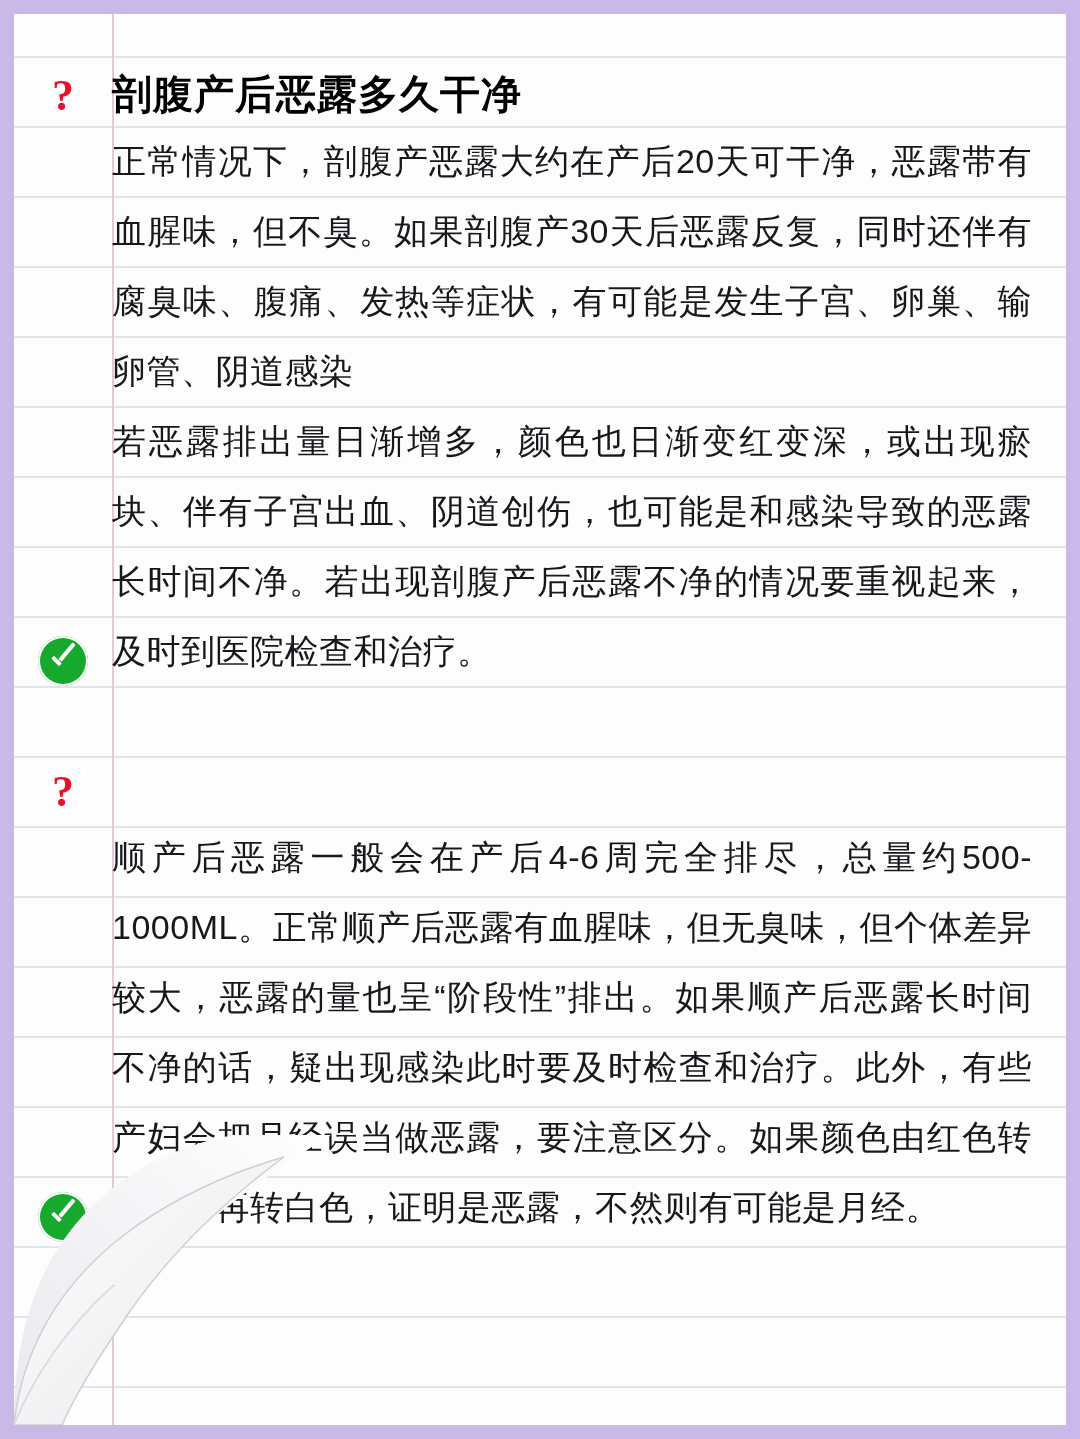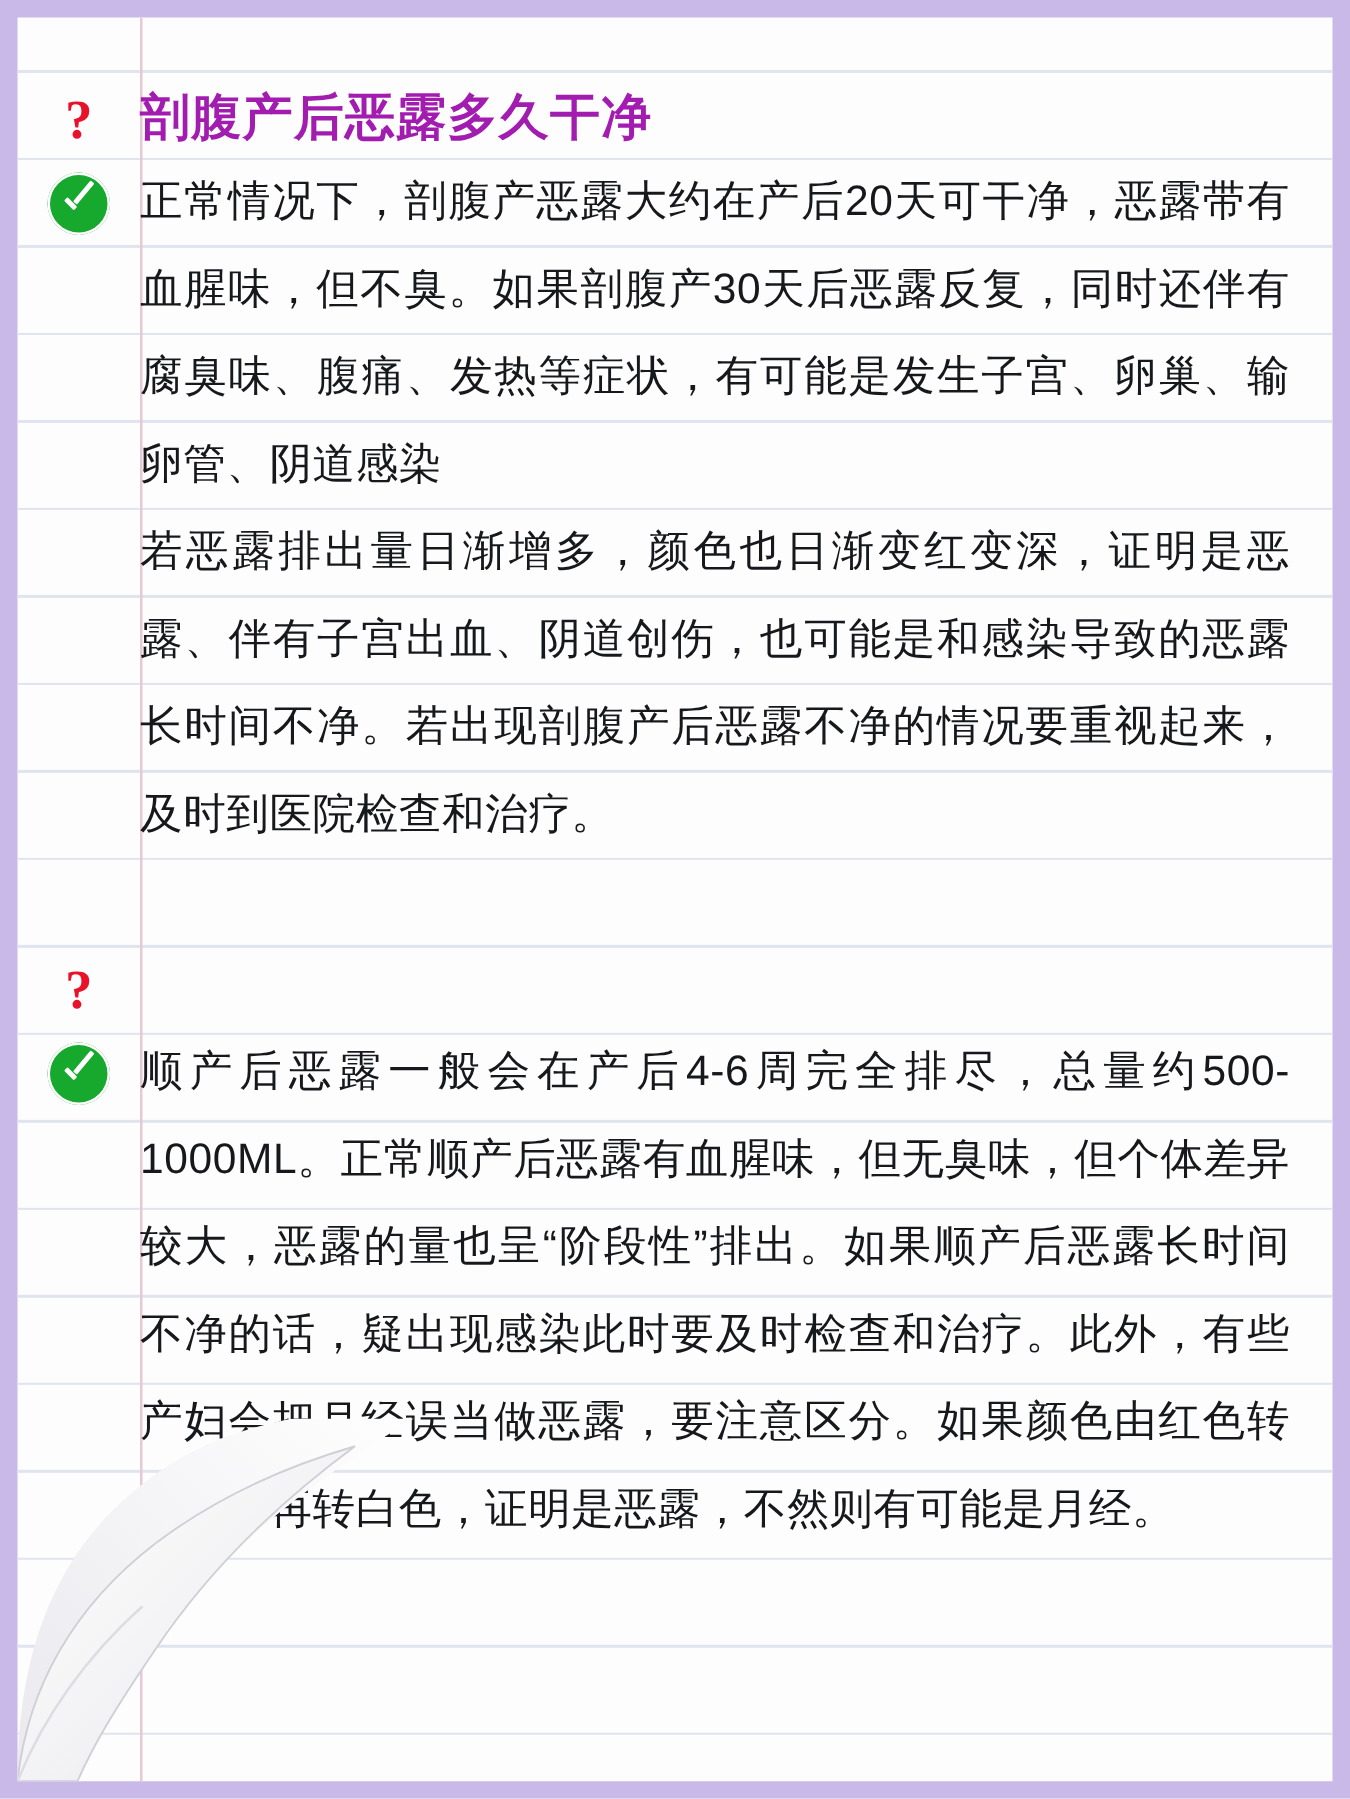--- a/index.html
+++ b/index.html
@@ -98,29 +98,29 @@
     color: #e8122a;
     font-size: 44px;
     font-weight: bold;
     line-height: 1;
     font-family: "Liberation Serif", "DejaVu Serif", serif;
   }
 
   .heading-text {
     font-size: 40px;
     font-weight: bold;
-    color: #a21caf;
+    color: #000000;
     letter-spacing: 1px;
     line-height: 1.1;
     padding-top: 2px;
   }
 
   .qa-answer {
     display: flex;
-    align-items: flex-start;
+    align-items: flex-end;
   }
 
   .check-icon {
     width: 50px;
     height: 50px;
     border-radius: 50%;
     background: #16a92e;
     position: relative;
     margin-top: 8px;
     box-shadow: 0 0 0 2px #ffffff inset;
@@ -191,21 +191,21 @@
             <span class="q-icon">?</span>
           </div>
           <div class="heading-text">剖腹产后恶露多久干净</div>
         </div>
         <div class="qa-answer">
           <div class="icon-col">
             <span class="check-icon"></span>
           </div>
           <div class="answer-text">
             <p class="para">正常情况下，剖腹产恶露大约在产后20天可干净，恶露带有血腥味，但不臭。如果剖腹产30天后恶露反复，同时还伴有腐臭味、腹痛、发热等症状，有可能是发生子宫、卵巢、输卵管、阴道感染</p>
-            <p class="para">若恶露排出量日渐增多，颜色也日渐变红变深，证明是恶露、伴有子宫出血、阴道创伤，也可能是和感染导致的恶露长时间不净。若出现剖腹产后恶露不净的情况要重视起来，及时到医院检查和治疗。</p>
+            <p class="para">若恶露排出量日渐增多，颜色也日渐变红变深，或出现瘀块、伴有子宫出血、阴道创伤，也可能是和感染导致的恶露长时间不净。若出现剖腹产后恶露不净的情况要重视起来，及时到医院检查和治疗。</p>
           </div>
         </div>
       </div>
 
       <div class="gap"></div>
 
       <div class="qa-block">
         <div class="qa-heading">
           <div class="icon-col">
             <span class="q-icon">?</span>

